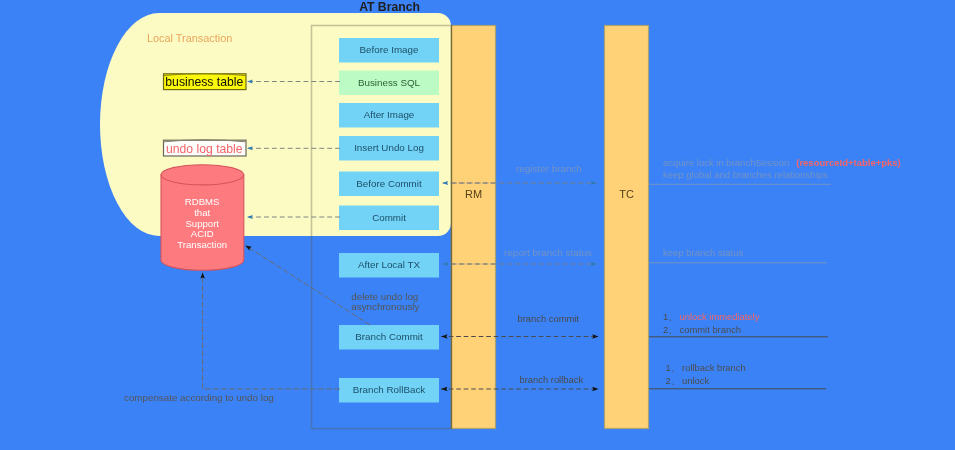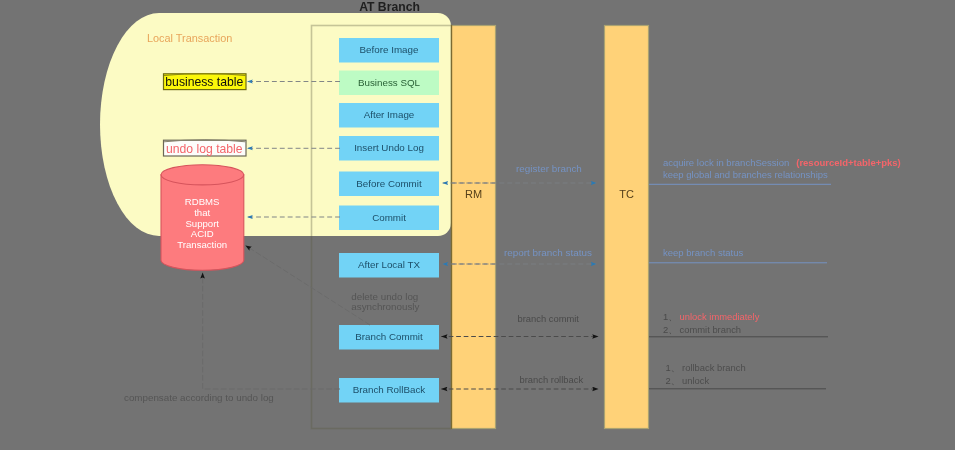--- a/index.html
+++ b/index.html
@@ -1,16 +1,16 @@
 <!DOCTYPE html>
 <html><head>
 <meta charset="utf-8">
 <style>
   html,body{margin:0;padding:0;background:#ffffff;}
-  #root{position:relative;width:955px;height:450px;background:#737373;overflow:hidden;
+  #root{position:relative;width:955px;height:450px;background:#3b82f6;overflow:hidden;
         font-family:"Liberation Sans",sans-serif;}
   svg.canvas{position:absolute;left:0;top:0;}
   text{font-family:"Liberation Sans",sans-serif;}
   .t-title{font-size:12.2px;font-weight:bold;fill:#1f1f1f;}
   .t-lane{font-size:11px;fill:#56401a;}
   .t-step{font-size:9.8px;fill:#1d4f69;}
   .t-lt{font-size:10.9px;fill:#e8a55b;}
   .t-tbly{font-size:12.2px;fill:#0e0e0e;}
   .t-tblr{font-size:12.2px;fill:#f4656a;}
   .t-db{font-size:9.6px;fill:#ffffff;}

